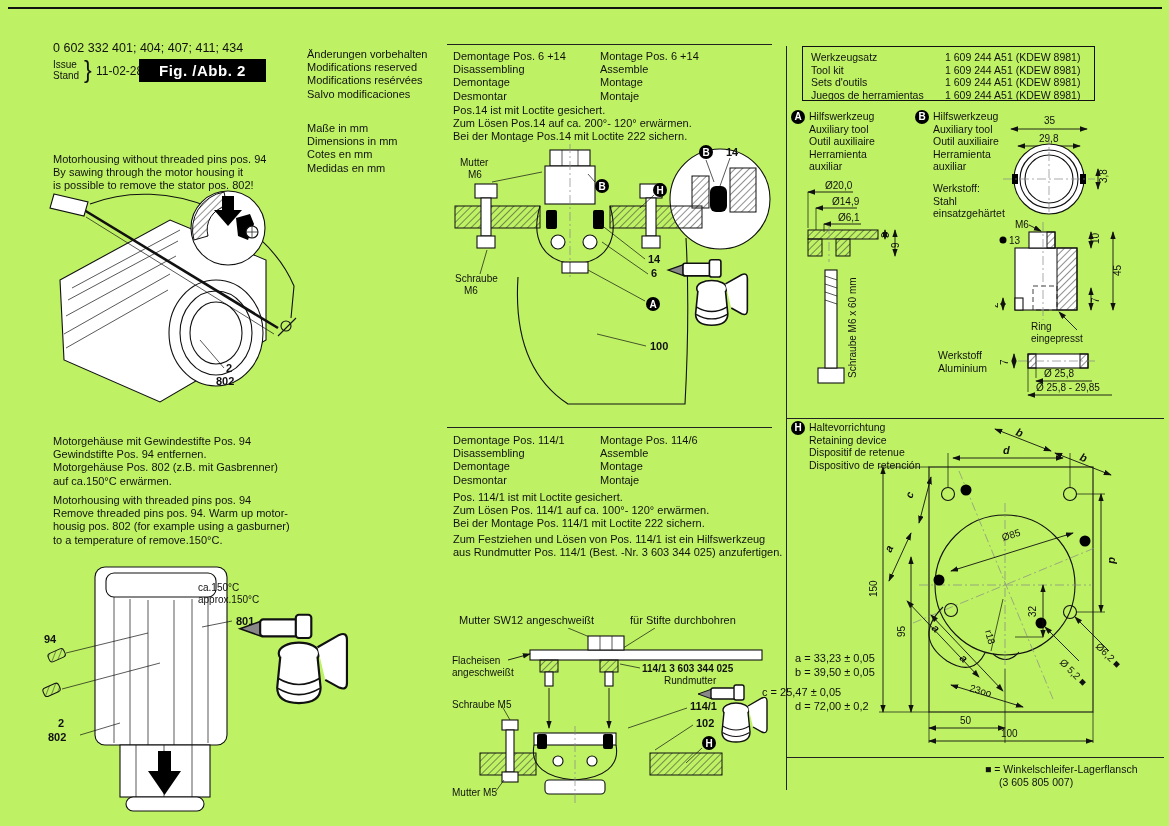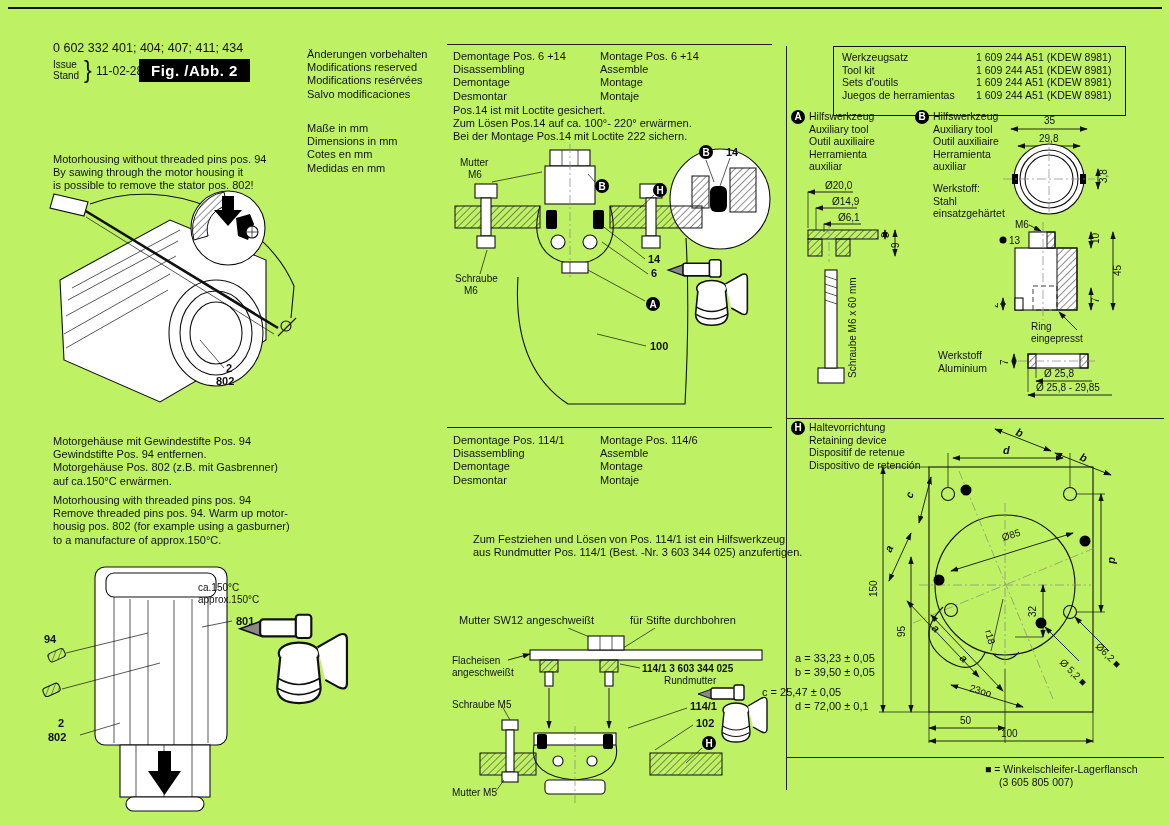--- a/index.html
+++ b/index.html
@@ -2,21 +2,21 @@
 <html><head>
 <meta charset="utf-8">
 <style>
 *{margin:0;padding:0;box-sizing:border-box}
 body{background:#d8d8d8}
 .page{position:relative;width:1169px;height:826px;background:#bef264;font-family:"Liberation Sans",sans-serif;color:#111;overflow:hidden}
 .abs{position:absolute}
 .t{font-size:11px;line-height:13.2px;white-space:nowrap}
 .ts{font-size:10.5px;line-height:12.5px;white-space:nowrap}
 .b{font-weight:400}
-.figbox{background:#000;color:#fff;font-weight:700;font-size:15px;padding:3px 12px;letter-spacing:.5px}
+.figbox{background:#000;color:#fff;font-weight:700;font-size:15px;padding:3px 20px;letter-spacing:.5px}
 .badge{display:inline-flex;width:14px;height:14px;border-radius:50%;background:#000;color:#fff;font-size:10px;font-weight:700;align-items:center;justify-content:center;line-height:14px}
 .vline{width:1px;background:#222}
 .hline{height:1px;background:#222}
 svg text{font-family:"Liberation Sans",sans-serif;fill:#111}
 .wt{fill:#fff}
 .d10{font-size:10px}
 .d10b{font-size:10px;font-weight:700}
 .d11{font-size:11px;font-weight:700}
 .dit{font-size:11px;font-weight:700;font-style:italic}
 .dim{stroke:#111;stroke-width:.9;fill:none;marker-start:url(#arr);marker-end:url(#arr)}
@@ -123,21 +123,21 @@
 <div class="abs t" style="left:53px;top:435px">
   <div class="b">Motorgehäuse mit Gewindestifte Pos. 94</div>
   <div>Gewindstifte Pos. 94 entfernen.</div>
   <div>Motorgehäuse Pos. 802 (z.B. mit Gasbrenner)</div>
   <div>auf ca.150°C erwärmen.</div>
 </div>
 <div class="abs t" style="left:53px;top:494px">
   <div class="b">Motorhousing with threaded pins pos. 94</div>
   <div>Remove threaded pins pos. 94. Warm up motor-</div>
   <div>housig pos. 802 (for example using a gasburner)</div>
-  <div>to a manufacture of approx.150°C.</div>
+  <div>to a temperature of remove.150°C.</div>
 </div>
 
 <svg class="abs" style="left:40px;top:555px" width="365" height="260" viewBox="0 0 365 260">
 
   <rect class="wh" x="55" y="12" width="132" height="178" rx="10"></rect>
   <rect class="ln" x="66" y="18" width="110" height="24" rx="8" fill="none"></rect>
   <line class="lt" x1="74" y1="42" x2="74" y2="188"></line>
   <line class="lt" x1="90" y1="44" x2="90" y2="190"></line>
   <line class="lt" x1="108" y1="45" x2="108" y2="190"></line>
   <line class="lt" x1="134" y1="45" x2="134" y2="190"></line>
@@ -184,21 +184,21 @@
       <div>Desmontar</div>
 </div>
 <div class="abs t b" style="left:600px;top:50px">
   <div>Montage Pos. 6 +14</div>
       <div>Assemble</div>
       <div>Montage</div>
       <div>Montaje</div>
 </div>
 <div class="abs t" style="left:453px;top:104px">
   <div>Pos.14 ist mit Loctite gesichert.</div>
-      <div>Zum Lösen Pos.14 auf ca. 100°- 220° erwärmen.</div>
+      <div>Zum Lösen Pos.14 auf ca. 200°- 120° erwärmen.</div>
       <div>Bei der Montage Pos.14 mit Loctite 222 sichern.</div>
 </div>
 
 <svg class="abs" style="left:450px;top:142px" width="330" height="283" viewBox="0 0 330 283">
 
   <circle class="wh" cx="270" cy="57" r="50"></circle>
   <rect class="htch" x="242" y="34" width="17" height="32"></rect>
   <rect class="htch" x="280" y="26" width="26" height="44"></rect>
   <rect class="blk" x="260" y="44" width="17" height="26" rx="6"></rect>
   <circle class="blk" cx="256" cy="10" r="7"></circle>
@@ -265,21 +265,26 @@
       <div>Disassembling</div>
       <div>Demontage</div>
       <div>Desmontar</div>
 </div>
 <div class="abs t b" style="left:600px;top:434px">
   <div>Montage Pos. 114/6</div>
       <div>Assemble</div>
       <div>Montage</div>
       <div>Montaje</div>
 </div>
-<div class="abs t" style="left:473px;top:533px">
+<div class="abs t" style="left:453px;top:491px">
+  <div>Pos. 114/1 ist mit Loctite gesichert.</div>
+      <div>Zum Lösen Pos. 114/1 auf ca. 100°- 120° erwärmen.</div>
+      <div>Bei der Montage Pos. 114/1 mit Loctite 222 sichern.</div>
+</div>
+<div class="abs t" style="left:453px;top:533px">
   <div>Zum Festziehen und Lösen von Pos. 114/1 ist ein Hilfswerkzeug</div>
       <div>aus Rundmutter Pos. 114/1 (Best. -Nr. 3 603 344 025) anzufertigen.</div>
 </div>
 <div class="abs t" style="left:459px;top:614px">Mutter SW12 angeschweißt</div>
 <div class="abs t" style="left:630px;top:614px">für Stifte durchbohren</div>
 
 <svg class="abs" style="left:450px;top:628px" width="330" height="190" viewBox="0 0 330 190">
 
   <line class="lt" x1="118" y1="0" x2="142" y2="10"></line>
   <line class="lt" x1="205" y1="0" x2="170" y2="22"></line>
@@ -327,21 +332,21 @@
   <line class="lt" x1="205" y1="122" x2="243" y2="97"></line>
   <circle class="blk" cx="259" cy="115" r="7"></circle>
       <text class="wt" x="259" y="118.5" font-size="10" font-weight="bold" text-anchor="middle">H</text>
   <line class="lt" x1="236" y1="135" x2="252" y2="120"></line>
 
   <use href="#torch-shape" transform="translate(248,52) scale(1.0)"></use>
 </svg>
 
 <div class="abs vline" style="left:786px;top:46px;height:744px"></div>
 
-<div class="abs" style="left:833px;top:46px;width:293px;height:70px;border:1.5px solid #111">
+<div class="abs" style="left:802px;top:46px;width:293px;height:55px;border:1.5px solid #111">
   <div class="ts" style="position:absolute;left:8px;top:4px">
     <div class="b">Werkzeugsatz</div>
     <div class="b">Tool kit</div>
     <div class="b">Sets d'outils</div>
     <div class="b">Juegos de herramientas</div>
   </div>
   <div class="ts" style="position:absolute;left:142px;top:4px">
     <div><span class="b">1 609 244 A51</span> <span>(KDEW 8981)</span></div>
     <div><span class="b">1 609 244 A51</span> <span>(KDEW 8981)</span></div>
     <div><span class="b">1 609 244 A51</span> <span>(KDEW 8981)</span></div>
@@ -553,21 +558,21 @@
   <line class="lt" x1="238" y1="287" x2="238" y2="318"></line>
   <line class="dim" x1="74" y1="303" x2="150" y2="303"></line>
   <text class="d10" x="105" y="299">50</text>
   <line class="dim" x1="74" y1="316" x2="238" y2="316"></line>
   <text class="d10" x="146" y="312">100</text>
 </svg>
 
 <div class="abs t" style="left:795px;top:652px"><span class="b">a</span> <span>= 33,23 ± 0,05</span></div>
 <div class="abs t" style="left:795px;top:666px"><span class="b">b</span> <span>= 39,50 ± 0,05</span></div>
 <div class="abs t" style="left:762px;top:686px"><span class="b">c</span> <span>= 25,47 ± 0,05</span></div>
-<div class="abs t" style="left:795px;top:700px"><span class="b">d</span> <span>= 72,00 ± 0,1</span></div>
+<div class="abs t" style="left:795px;top:700px"><span class="b">d</span> <span>= 72,00 ± 0,2</span></div>
 
 <div class="abs hline" style="left:787px;top:757px;width:377px"></div>
 <div class="abs ts" style="left:985px;top:763px">
   <div><span>■</span> <span>= Winkelschleifer-Lagerflansch</span></div>
   <div style="padding-left:14px">(3 605 805 007)</div>
 </div>
 
 </div>
 
 </body></html>

